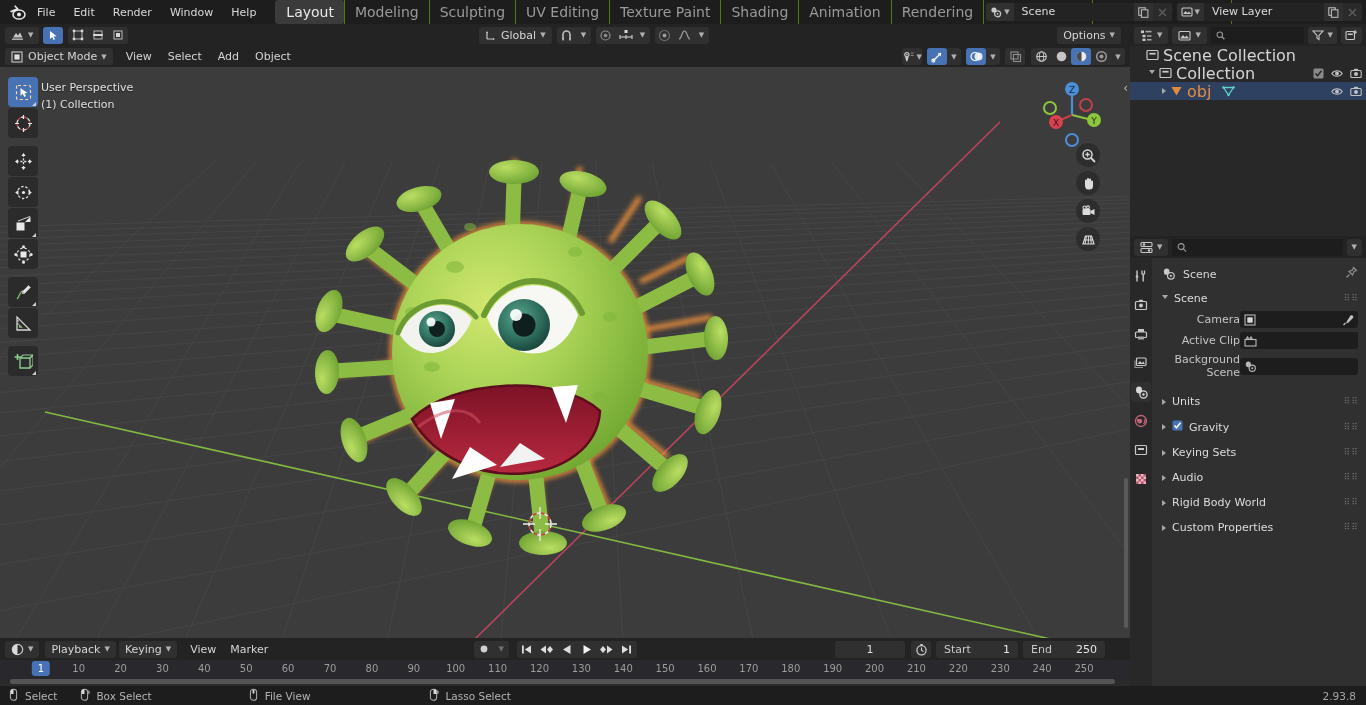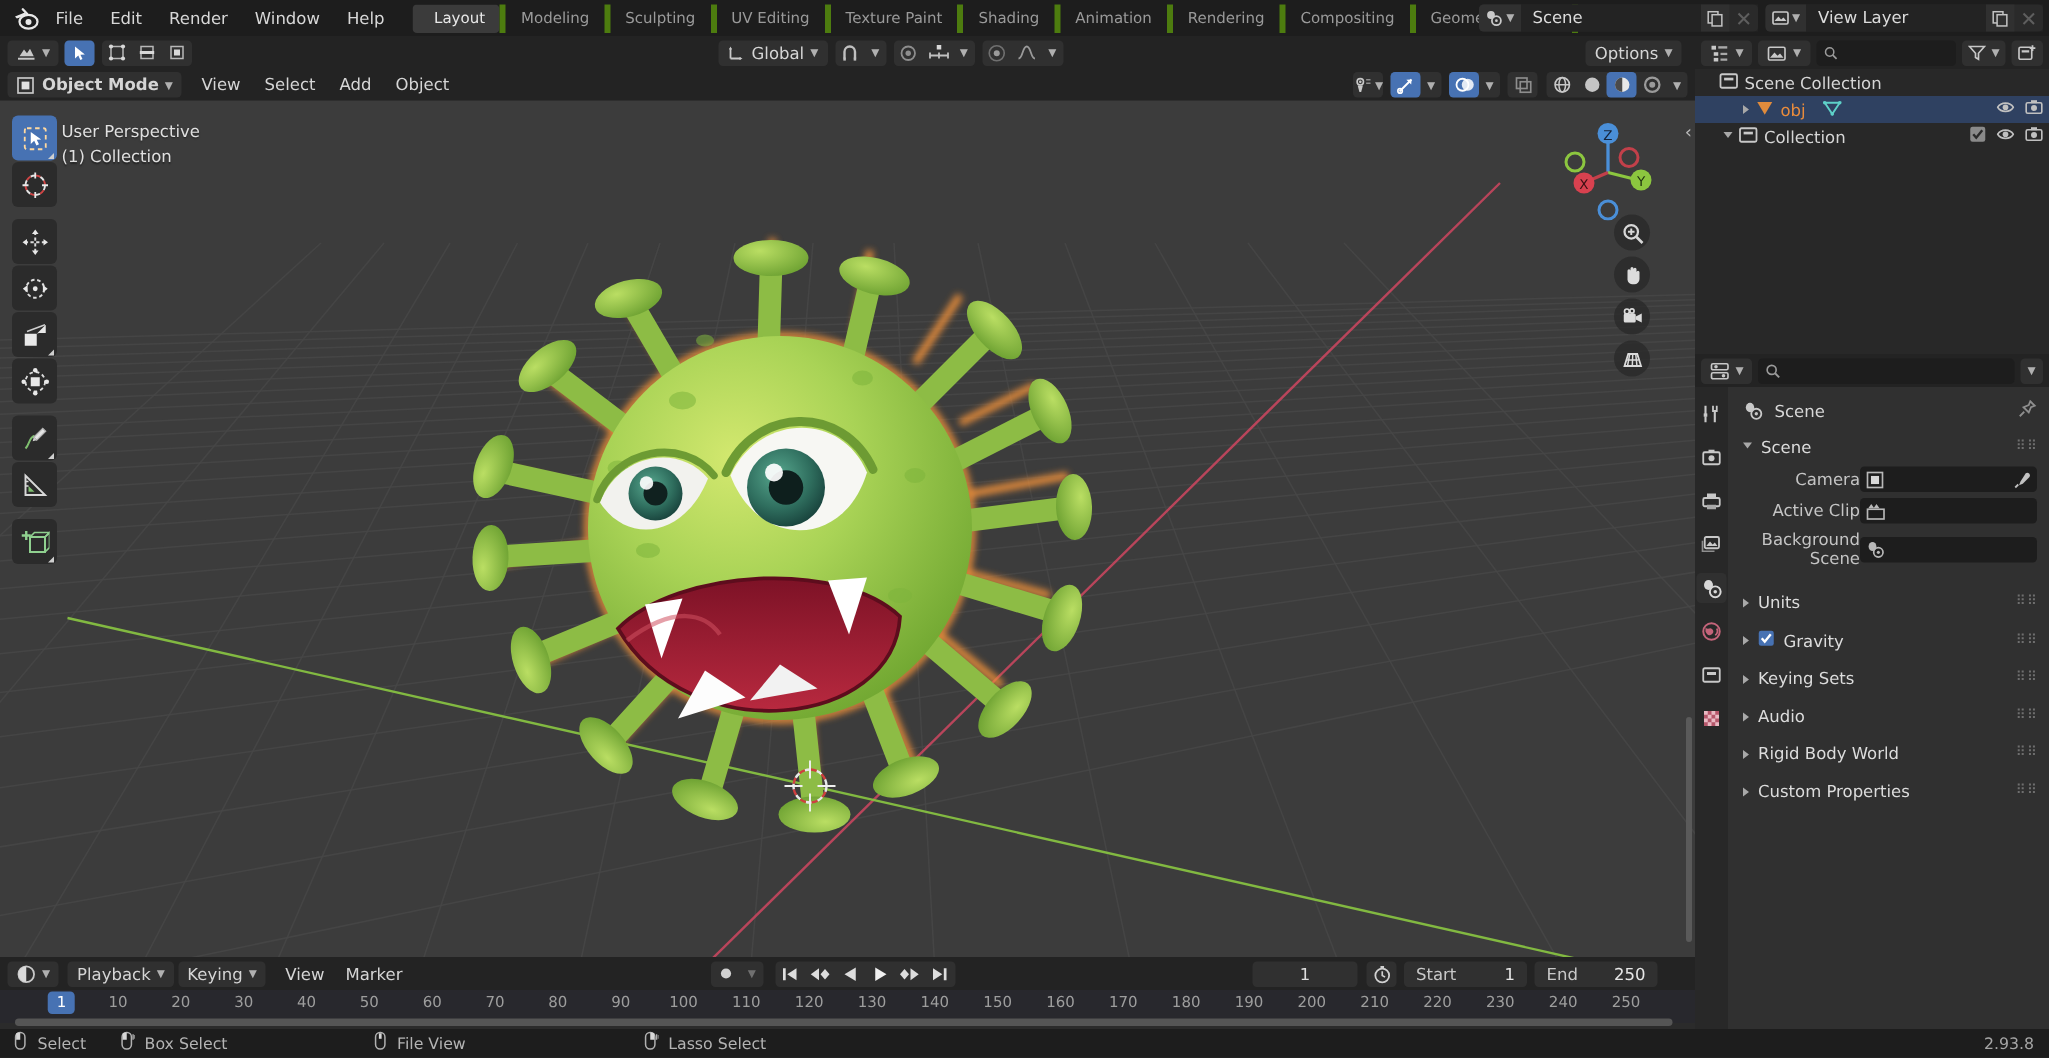--- a/index.html
+++ b/index.html
@@ -19,22 +19,22 @@
     position: absolute; top: 0; left: 0; width: 1366px; height: 24px;
     background: #1d1d1d; display: flex; align-items: center; padding-left: 6px;
   }
   .blender-logo { width: 22px; height: 20px; display:flex; align-items:center; justify-content:center; }
   .menu-item {
     padding: 3px 9px; color: #d8d8d8; font-size: 11px; border-radius: 3px; cursor: default;
     white-space: nowrap;
   }
   .ws-tabs { display: flex; align-items: center; margin-left: 10px; gap: 0px; }
   .ws-tab {
-    padding: 4px 10px; font-size: 10px; color: #9a9a9a; cursor: default;
-    border-left: 4px solid #4d7c0f; white-space: nowrap;
+    padding: 4px 10px; font-size: 14px; color: #9a9a9a; cursor: default;
+    border-left: 1px solid #4d7c0f; white-space: nowrap;
   }
   .ws-tab.active { background: #3b3b3b; color: #e8e8e8; border-radius: 3px; border-left-color: transparent; }
   .ws-add { padding: 4px 8px; color: #9a9a9a; font-size: 13px; }
   .topbar-right { position: absolute; right: 4px; top: 3px; display: flex; align-items: center; gap: 5px; }
   .id-block { display: flex; align-items: center; background: #282828; border-radius: 3px; height: 18px; }
   .id-icon-btn {
     display: flex; align-items: center; gap: 2px; background: #303030; border-radius: 3px 0 0 3px;
     height: 18px; padding: 0 4px;
   }
   .id-name {
@@ -128,21 +128,21 @@
     background: #282828;
   }
   .ol-header {
     height: 22px; background: #232323; display: flex; align-items: center; padding: 0 4px; gap: 4px;
   }
   .search-box {
     flex: 1; height: 17px; background: #1d1d1d; border-radius: 3px; display: flex;
     align-items: center; padding: 0 5px; gap: 4px;
   }
   .ol-row {
-    height: 18px; display: flex; align-items: center; padding-left: 6px; gap: 4px; font-size: 11px;
+    height: 18px; display: flex; align-items: center; padding-left: 6px; gap: 4px; font-size: 16px;
     position: relative;
   }
   .ol-row.selected { background: #2f4161; }
   .ol-row .rt { position: absolute; right: 4px; display: flex; align-items: center; gap: 7px; }
   .tri { width: 0; height: 0; border-left: 4px solid #a8a8a8; border-top: 3px solid transparent; border-bottom: 3px solid transparent; }
   .tri.down { border-left: 3px solid transparent; border-right: 3px solid transparent; border-top: 4px solid #a8a8a8; }
 
   
   .props {
     position: absolute; top: 236px; left: 1130px; width: 236px; height: 450px;
@@ -363,21 +363,21 @@
 
     <div style="flex:1"></div>
 
     <div class="hbtn" style="margin-right:4px;">
       <span>Options</span>
       <span class="chev">▼</span>
     </div>
   </div>
 
   <div class="vp-header2">
-    <div class="hbtn" style="min-width:95px;margin-right:6px;justify-content:flex-start;font-weight:bold;">
+    <div class="hbtn" style="min-width:95px;margin-right:6px;justify-content:flex-start;">
       <span style="display:flex;align-items:center;gap:5px;">
         <svg width="12" height="12" viewBox="0 0 12 12">
           <rect x="1" y="1" width="10" height="10" fill="none" stroke="#cacaca" stroke-width="1.1"></rect>
           <rect x="3.4" y="3.4" width="5.2" height="5.2" fill="#e0e0e0"></rect>
         </svg>
         <span>Object Mode</span>
       </span>
       <span class="chev">▼</span>
     </div>
     <div id="vpmenus" style="display:flex;align-items:center;gap:2px;">
@@ -934,56 +934,56 @@
     <div id="olrows">
         <div class="ol-row" style="padding-left:6px">
     <span style="width:6px"></span>
           <span><svg width="13" height="12" viewBox="0 0 13 12">
               <rect x="1" y="1.5" width="11" height="9" rx="1" fill="none" stroke="#c8c8c8" stroke-width="1.2"></rect>
               <rect x="3.4" y="3.8" width="6.2" height="1.8" fill="#c8c8c8"></rect>
             </svg></span>
     <span style="color:#d6d6d6">Scene Collection</span>
           <div class="rt"></div>
         </div>
+        <div class="ol-row" style="padding-left:19px">
+    <span class="tri down"></span>
+          <span><svg width="13" height="12" viewBox="0 0 13 12">
+              <rect x="1" y="1.5" width="11" height="9" rx="1" fill="none" stroke="#c8c8c8" stroke-width="1.2"></rect>
+              <rect x="3.4" y="3.8" width="6.2" height="1.8" fill="#c8c8c8"></rect>
+            </svg></span>
+    <span style="color:#d6d6d6">Collection</span>
+          <div class="rt">
+            <span><svg width="11" height="11" viewBox="0 0 11 11">
+                <rect x="0.5" y="0.5" width="10" height="10" rx="1.5" fill="#8a8a8a"></rect>
+                <path d="M2.5 5.5 L4.5 7.8 L8.5 2.8" fill="none" stroke="#2a2a2a" stroke-width="1.6"></path>
+              </svg></span>
+            <span><svg width="12" height="11" viewBox="0 0 12 11">
+                <path d="M0.8 5.5 C3 1.8 9 1.8 11.2 5.5 C9 9.2 3 9.2 0.8 5.5 Z" fill="none" stroke="#c0c0c0" stroke-width="1.1"></path>
+                <circle cx="6" cy="5.5" r="1.9" fill="#c0c0c0"></circle>
+              </svg></span>
+            <span><svg width="12" height="11" viewBox="0 0 12 11">
+                <rect x="0.8" y="2.5" width="10.4" height="7" rx="1" fill="none" stroke="#c0c0c0" stroke-width="1.1"></rect>
+                <rect x="4" y="0.8" width="4" height="2" fill="#c0c0c0"></rect>
+                <circle cx="6" cy="6" r="2" fill="#c0c0c0"></circle>
+              </svg></span>
+          </div>
+        </div>
         <div class="ol-row selected" style="padding-left:32px">
     <span class="tri"></span>
           <span><svg width="13" height="12" viewBox="0 0 13 12">
               <path d="M1.5 2 L11.5 2 L6.5 10.5 Z" fill="#e08b3c"></path>
             </svg></span>
     <span style="color:#e88b3c">obj</span>
           <span style="margin-left:7px"><svg width="13" height="12" viewBox="0 0 13 12">
               <path d="M1.5 2.5 L11.5 2.5 L6.5 10 Z" fill="none" stroke="#5ed0c8" stroke-width="1.3"></path>
               <circle cx="1.5" cy="2.5" r="1.2" fill="#5ed0c8"></circle>
               <circle cx="11.5" cy="2.5" r="1.2" fill="#5ed0c8"></circle>
               <circle cx="6.5" cy="10" r="1.2" fill="#5ed0c8"></circle>
             </svg></span>
           <div class="rt">
-            <span><svg width="12" height="11" viewBox="0 0 12 11">
-                <path d="M0.8 5.5 C3 1.8 9 1.8 11.2 5.5 C9 9.2 3 9.2 0.8 5.5 Z" fill="none" stroke="#c0c0c0" stroke-width="1.1"></path>
-                <circle cx="6" cy="5.5" r="1.9" fill="#c0c0c0"></circle>
-              </svg></span>
-            <span><svg width="12" height="11" viewBox="0 0 12 11">
-                <rect x="0.8" y="2.5" width="10.4" height="7" rx="1" fill="none" stroke="#c0c0c0" stroke-width="1.1"></rect>
-                <rect x="4" y="0.8" width="4" height="2" fill="#c0c0c0"></rect>
-                <circle cx="6" cy="6" r="2" fill="#c0c0c0"></circle>
-              </svg></span>
-          </div>
-        </div>
-        <div class="ol-row" style="padding-left:19px">
-    <span class="tri down"></span>
-          <span><svg width="13" height="12" viewBox="0 0 13 12">
-              <rect x="1" y="1.5" width="11" height="9" rx="1" fill="none" stroke="#c8c8c8" stroke-width="1.2"></rect>
-              <rect x="3.4" y="3.8" width="6.2" height="1.8" fill="#c8c8c8"></rect>
-            </svg></span>
-    <span style="color:#d6d6d6">Collection</span>
-          <div class="rt">
-            <span><svg width="11" height="11" viewBox="0 0 11 11">
-                <rect x="0.5" y="0.5" width="10" height="10" rx="1.5" fill="#8a8a8a"></rect>
-                <path d="M2.5 5.5 L4.5 7.8 L8.5 2.8" fill="none" stroke="#2a2a2a" stroke-width="1.6"></path>
-              </svg></span>
             <span><svg width="12" height="11" viewBox="0 0 12 11">
                 <path d="M0.8 5.5 C3 1.8 9 1.8 11.2 5.5 C9 9.2 3 9.2 0.8 5.5 Z" fill="none" stroke="#c0c0c0" stroke-width="1.1"></path>
                 <circle cx="6" cy="5.5" r="1.9" fill="#c0c0c0"></circle>
               </svg></span>
             <span><svg width="12" height="11" viewBox="0 0 12 11">
                 <rect x="0.8" y="2.5" width="10.4" height="7" rx="1" fill="none" stroke="#c0c0c0" stroke-width="1.1"></rect>
                 <rect x="4" y="0.8" width="4" height="2" fill="#c0c0c0"></rect>
                 <circle cx="6" cy="6" r="2" fill="#c0c0c0"></circle>
               </svg></span>
           </div>

